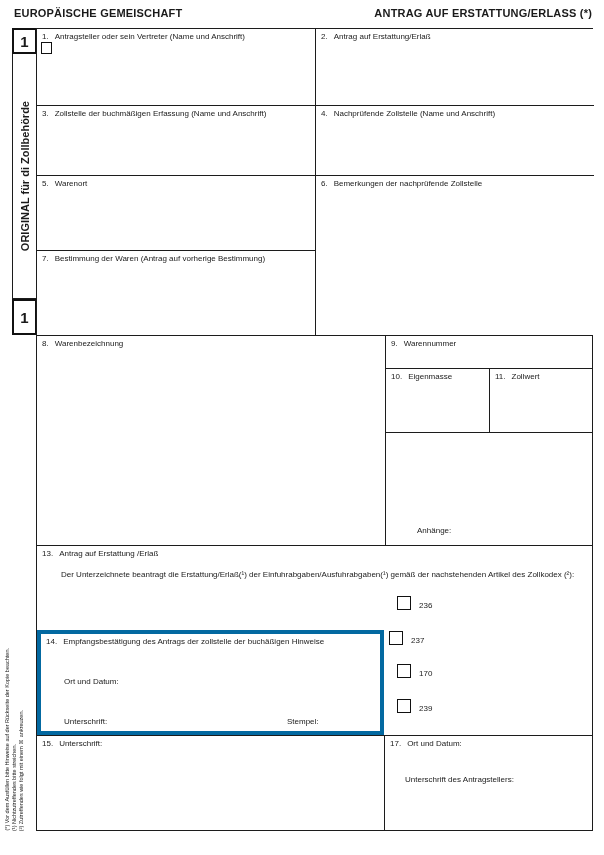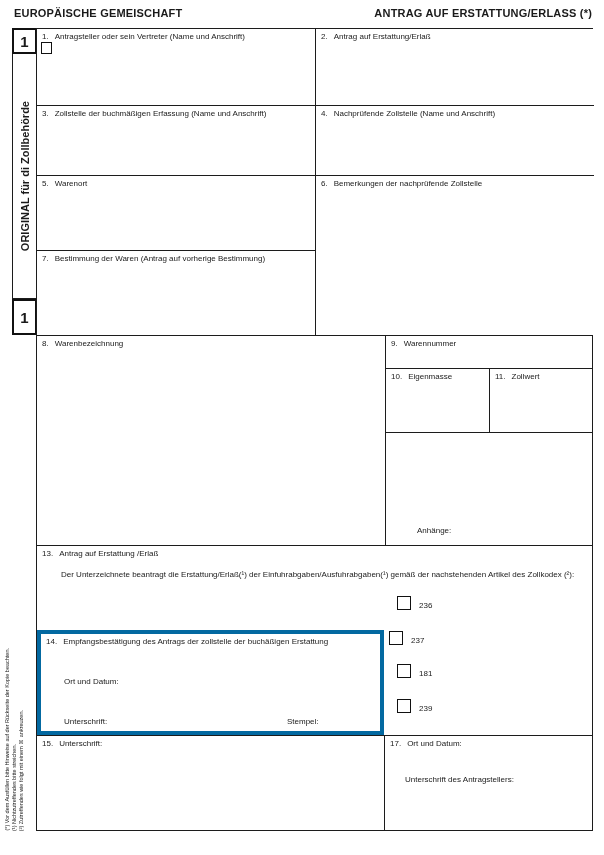--- a/index.html
+++ b/index.html
@@ -143,32 +143,32 @@
       <div class="opt-row" style="left:360px; top:50px;">
         <span class="cb"></span>
         <span>236</span>
       </div>
       <div class="opt-row" style="left:352px; top:85px;">
         <span class="cb"></span>
         <span>237</span>
       </div>
       <div class="opt-row" style="left:360px; top:118px;">
         <span class="cb"></span>
-        <span>181</span>
+        <span>170</span>
       </div>
       <div class="opt-row" style="left:360px; top:153px;">
         <span class="cb"></span>
         <span>239</span>
       </div>
     </div>
 
     <div class="cell heavybox" style="left:0; top:601px; width:347px; height:105px;">
       <div class="field-label">
         <span class="num">14.</span>
-        <span>Empfangsbestätigung des Antrags der zollstelle der buchäßigen Erstattung</span>
+        <span>Empfangsbestätigung des Antrags der zollstelle der buchäßigen Hinweise</span>
       </div>
       <div class="sublabel" style="left:23px; top:32px;">Ort und Datum:</div>
       <div class="sublabel" style="left:23px; top:72px;">Unterschrift:</div>
       <div class="sublabel" style="left:246px; top:72px;">Stempel:</div>
     </div>
 
     <div class="cell bt" style="left:0; top:706px; width:347px; height:95px;">
       <div class="field-label">
         <span class="num">15.</span>
         <span>Unterschrift:</span>

